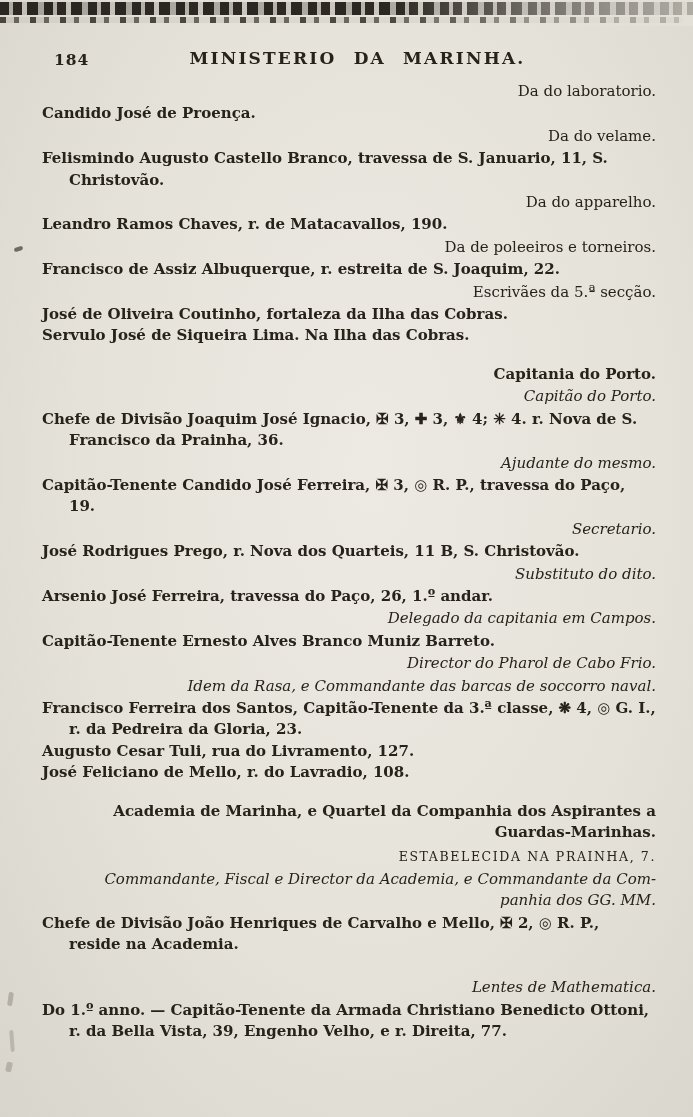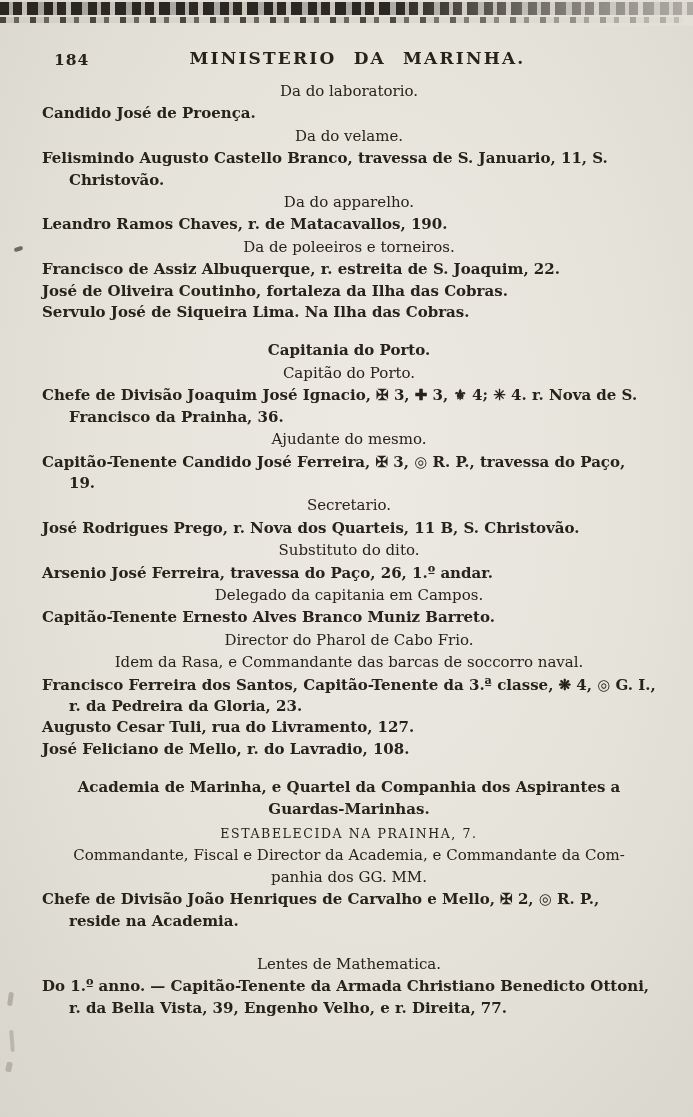--- a/index.html
+++ b/index.html
@@ -49,22 +49,22 @@
   .title {
     text-align:center; font-weight:bold; font-size:17px;
     letter-spacing:2.2px; word-spacing:9px;
   }
 
   
   .content {
     position:absolute; top:80px; left:42px; width:614px;
     font-size:15px; line-height:21.4px;
   }
-  .h { text-align:center; margin:1px 0; white-space:pre-line; }
-  .h.italic { }
+  .h { text-align:right; margin:1px 0; white-space:pre-line; }
+  .h.italic { font-style:italic; }
   .h.bold { font-weight:bold; }
   .h.sc { font-size:12.5px; letter-spacing:1.6px; margin-top:3px; }
   .entry { margin:0; padding-left:27px; text-indent:-27px;font-weight:bold; }
   .mt-md { margin-top:22px; }
   .mt-lg { margin-top:17px; }
 </style>
 </head>
 <body>
 
 <div class="page">
@@ -85,20 +85,21 @@
 
   <div class="content">
     <div class="h">Da do laboratorio.</div>
     <p class="entry">Candido José de Proença.</p>
     <div class="h">Da do velame.</div>
     <p class="entry">Felismindo Augusto Castello Branco, travessa de S. Januario, 11, S. Christovão.</p>
     <div class="h">Da do apparelho.</div>
     <p class="entry">Leandro Ramos Chaves, r. de Matacavallos, 190.</p>
     <div class="h">Da de poleeiros e torneiros.</div>
     <p class="entry">Francisco de Assiz Albuquerque, r. estreita de S. Joaquim, 22.</p>
+    <div class="h">Escrivães da 5.ª secção.</div>
     <p class="entry">José de Oliveira Coutinho, fortaleza da Ilha das Cobras.</p>
     <p class="entry">Servulo José de Siqueira Lima. Na Ilha das Cobras.</p>
 
     <div class="h bold mt-lg">Capitania do Porto.</div>
     <div class="h italic">Capitão do Porto.</div>
     <p class="entry">Chefe de Divisão Joaquim José Ignacio, ✠ 3, ✚ 3, ⚜ 4; ✳ 4. r. Nova de S. Francisco da Prainha, 36.</p>
     <div class="h italic">Ajudante do mesmo.</div>
     <p class="entry">Capitão-Tenente Candido José Ferreira, ✠ 3, ◎ R. P., travessa do Paço, 19.</p>
     <div class="h italic">Secretario.</div>
     <p class="entry">José Rodrigues Prego, r. Nova dos Quarteis, 11 B, S. Christovão.</p>

